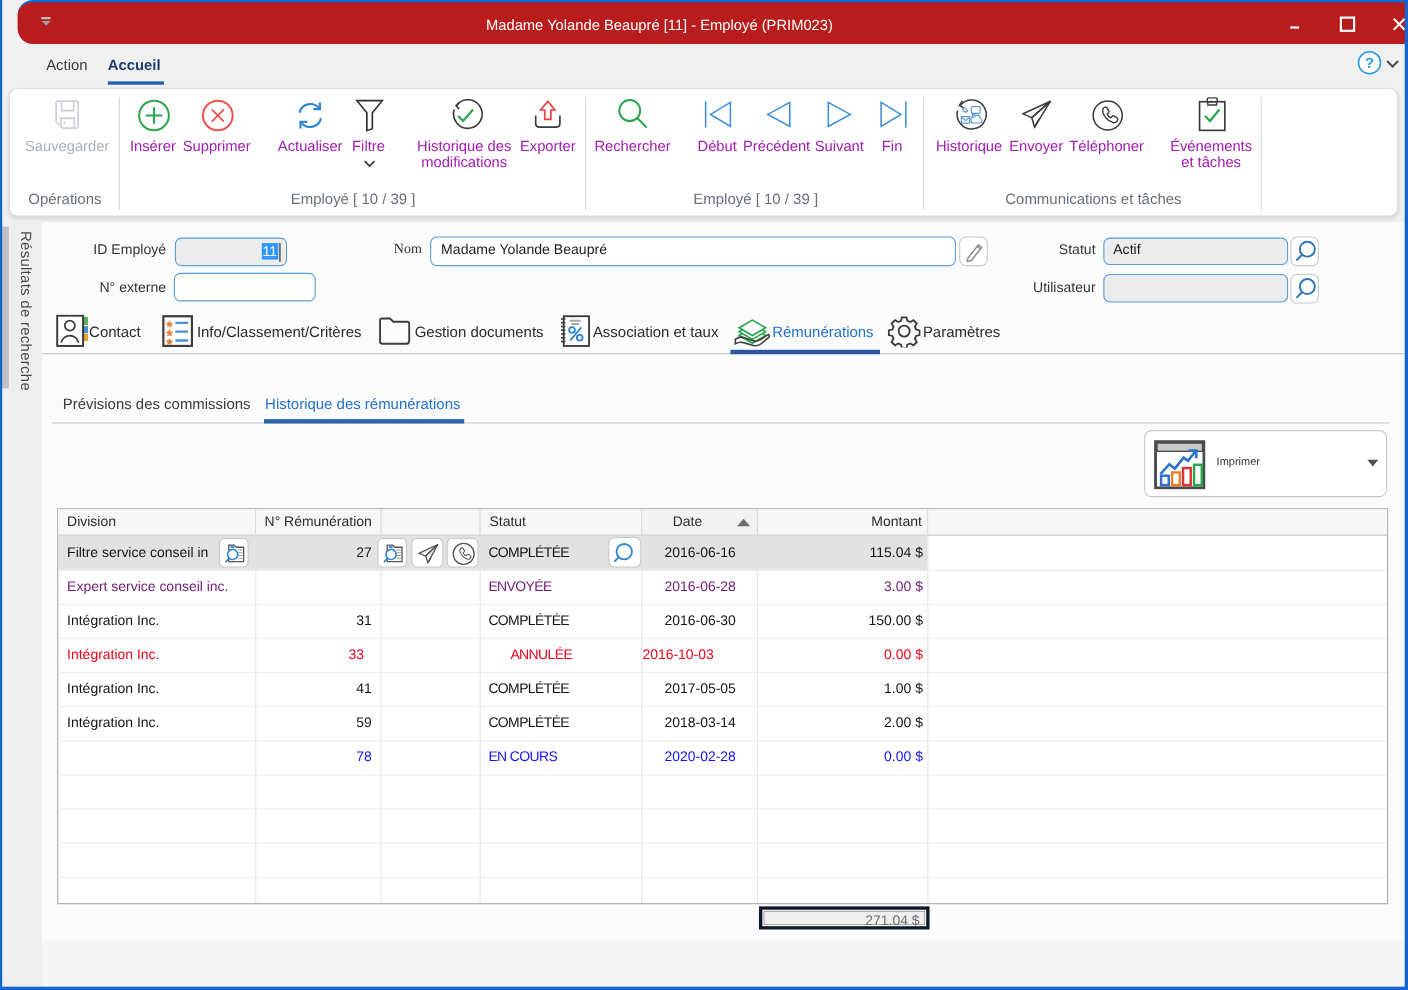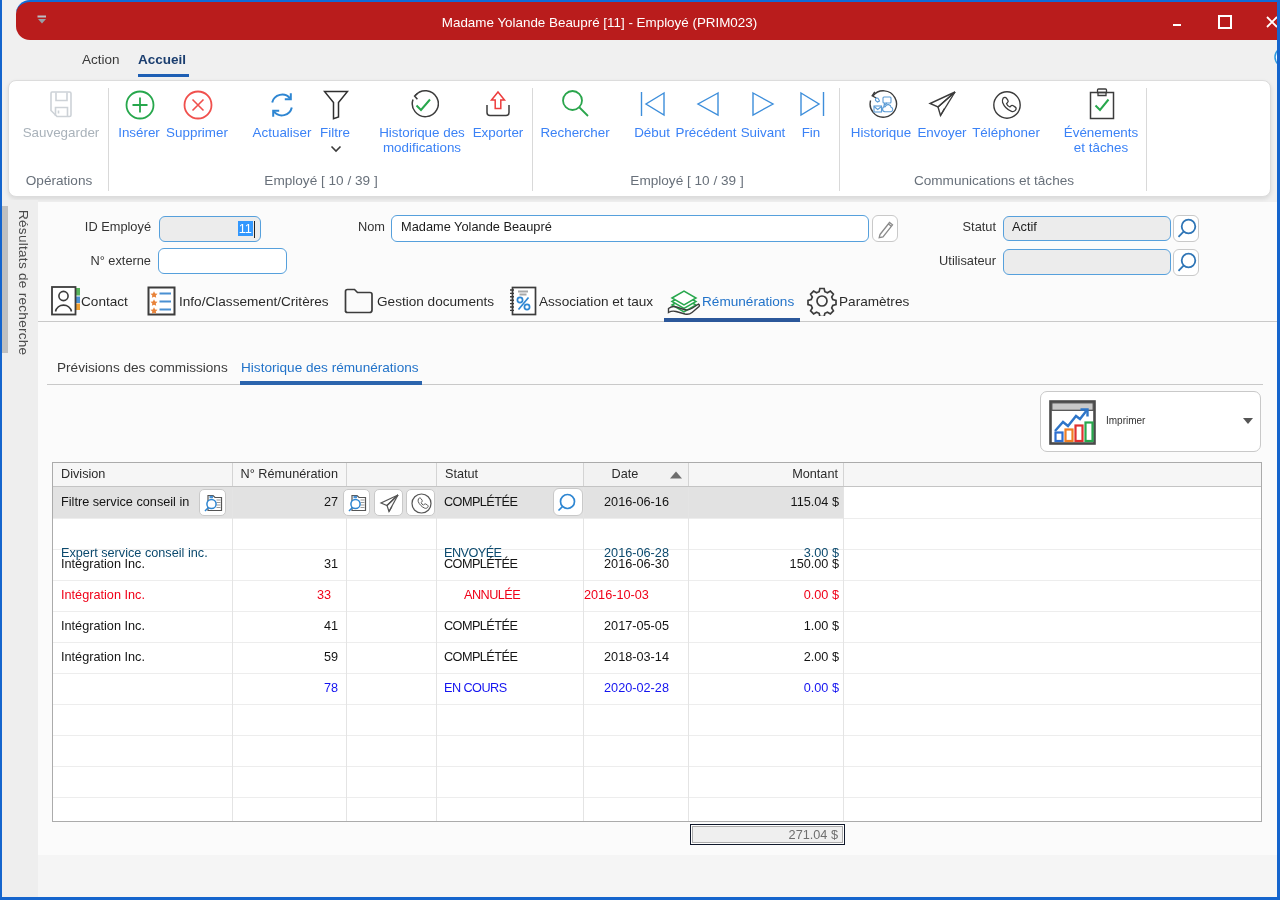--- a/index.html
+++ b/index.html
@@ -11,29 +11,29 @@
   .abs { position:absolute; }
 
   
   #titlebar { position:absolute; left:16px; top:0; width:1280px; height:40px;
               background:#b91c1c; border-top:2px solid #0d6bd8;border-radius:14px; }
   #title-text { position:absolute; top:13px; left:0; width:1167px; text-align:center;
                color:#fff; font-size:13.4px; }
   .winbtn { position:absolute; top:0; height:40px; }
 
   
-  #menubar { position:absolute; left:0; top:42px; width:1061px; height:36px; background:#f0f0f0;margin-left:40px; }
+  #menubar { position:absolute; left:0; top:42px; width:1061px; height:36px; background:#f0f0f0; }
   .menu-item { position:absolute; top:10px; font-size:13.5px; color:#3a3a3a; }
 
   
   #ribbon { position:absolute; left:8px; top:80px; width:1263px; height:117px;
             background:#ffffff; border:1px solid #dcdcdc; border-radius:8px;
             box-shadow:0 2px 4px rgba(0,0,0,0.10); }
   .rsep { position:absolute; top:7px; width:1px; height:103px; background:#d9d9d9; }
-  .rlabel { position:absolute; font-size:13.4px; color:#3b82f6; text-align:center; white-space:nowrap; }
+  .rlabel { position:absolute; font-size:13.4px; color:#a21caf; text-align:center; white-space:nowrap; }
   .rgroup { position:absolute; top:92px; font-size:13.6px; color:#68707a; text-align:center; white-space:nowrap; }
   .ricon { position:absolute; }
 
   
   #sidebar { position:absolute; left:0; top:200px; width:38px; height:697px; background:#eeeeee; }
   #sidebar-thumb { position:absolute; left:2px; top:6px; width:6px; height:147px; background:#c0c0c0; }
   #sidebar-text { position:absolute; left:9px; top:10px; width:22px; font-size:13.5px; color:#4a4a4a;
                   writing-mode:vertical-rl; white-space:nowrap; letter-spacing:0.3px; }
 
   
@@ -52,26 +52,26 @@
   
   #grid { position:absolute; left:14px; top:260px; width:1210px; height:360px;
           background:#fff; border:1px solid #ababab; }
   .hcell { position:absolute; top:0; height:23px; font-size:12.7px; color:#2b2b2b;
            background:#f6f6f6; border-right:1px solid #d4d4d4; line-height:23px; }
   .row-line { position:absolute; left:0; width:1208px; height:1px; background:#ededed; }
   .col-line { position:absolute; top:24px; width:1px; height:334px; background:#e4e4e4; }
   .cell { position:absolute; height:31px; line-height:31px; font-size:12.7px; white-space:nowrap; }
   .c-black { color:#141414; }
   .st { letter-spacing:-0.55px; }
-  .c-green { color:#0c4a6e;margin-top:20px; }
+  .c-green { color:#701a75; }
   .c-red   { color:#f00018; }
   .c-blue  { color:#1414f0; }
 
   #totalbox { position:absolute; left:652px; top:622px; width:155px; height:21px;
-              background:#efefef; border:1px solid #0f172a;
+              background:#efefef; border:3px solid #0f172a;
               box-shadow:inset 0 0 0 1px #ffffff, inset 0 0 0 2px #ababab;
               font-size:12.7px; color:#6e6e6e; text-align:right;
               line-height:21px; padding-right:6px; }
 </style>
 </head>
 <body>
 <div id="page">
   <div class="wborder" style="left:0;top:0;width:2px;height:900px"></div>
   <div class="wborder" style="left:1277px;top:0;width:3px;height:900px"></div>
   <div class="wborder" style="left:0;top:897px;width:1280px;height:3px"></div>
@@ -235,21 +235,21 @@
 
   <div class="abs" style="left:38px;top:855px;width:1239px;height:42px;background:#f5f5f5"></div>
 
   <div id="content">
 
     <div class="flabel" style="left:0;top:17px;width:113px;text-align:right">ID Employé</div>
     <div class="tbox grey" style="left:121px;top:14px;width:102px;height:26px;">
       <span style="position:absolute;right:7px;top:4px;background:#3297fd;color:#fff;padding:0 1px;">11</span>
       <span style="position:absolute;right:5px;top:4px;width:1px;height:17px;background:#222;"></span>
     </div>
-    <div class="flabel" style="left:320px;top:17px;">Nom</div>
+    <div class="flabel" style="left:320px;top:17px;font-family:Liberation Serif, serif;">Nom</div>
     <div class="tbox" style="left:353px;top:13px;width:478px;height:27px;padding:3px 0 0 9px;">Madame Yolande Beaupré</div>
     <div class="sqbtn" style="left:834px;top:13px;width:26px;height:27px;">
       <svg width="24" height="25" viewBox="0 0 24 25" fill="none" style="position:absolute;left:0;top:0">
         <path d="M7 18.5 L16.5 6.5 L19.5 8.8 L10 20.8 L6.2 21.6 Z M15.5 8 L18.3 10.2" stroke="#8a8a8a" stroke-width="1.3"></path>
       </svg>
     </div>
     <div class="flabel" style="left:858px;top:17px;width:100px;text-align:right">Statut</div>
     <div class="tbox grey" style="left:965px;top:14px;width:168px;height:25px;padding:2px 0 0 8px;">Actif</div>
     <div class="sqbtn" style="left:1135px;top:13px;width:26px;height:27px;">
       <svg width="26" height="27" viewBox="0 0 26 27" fill="none">

